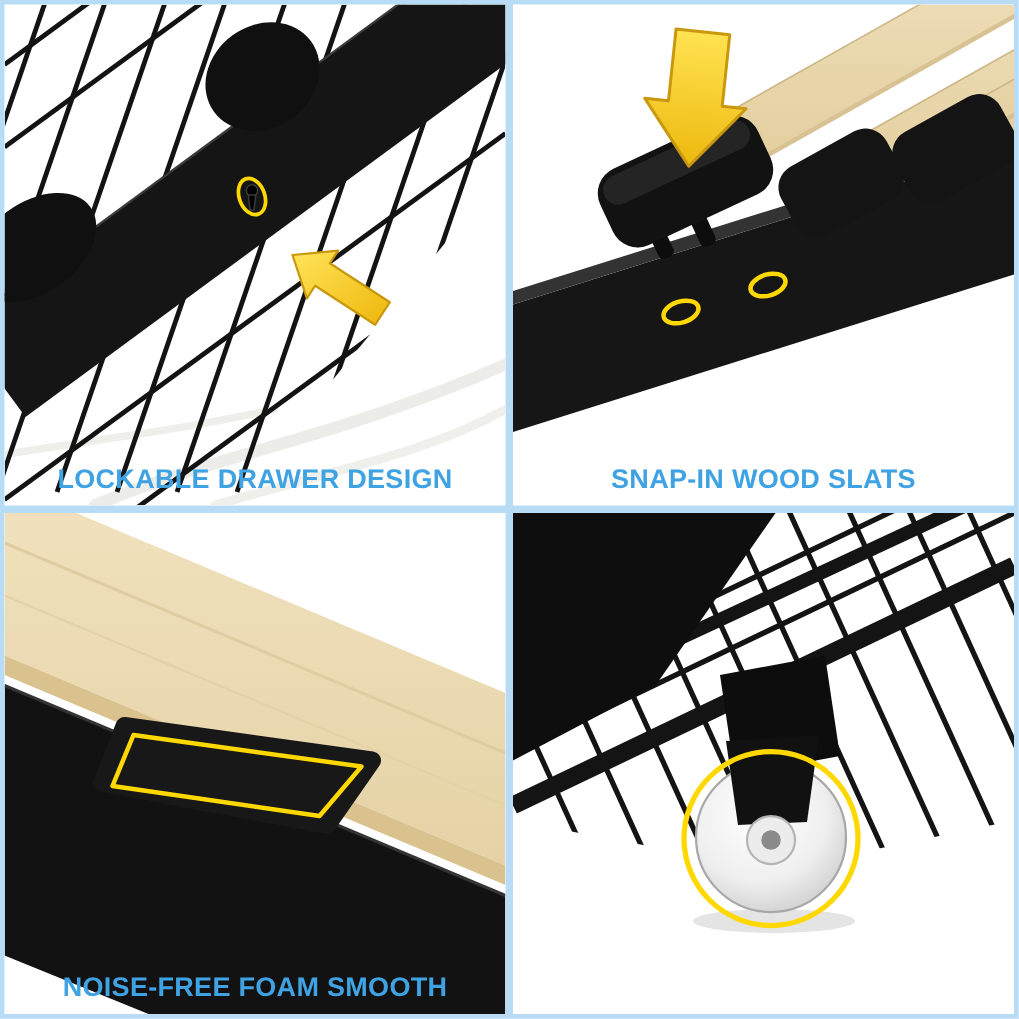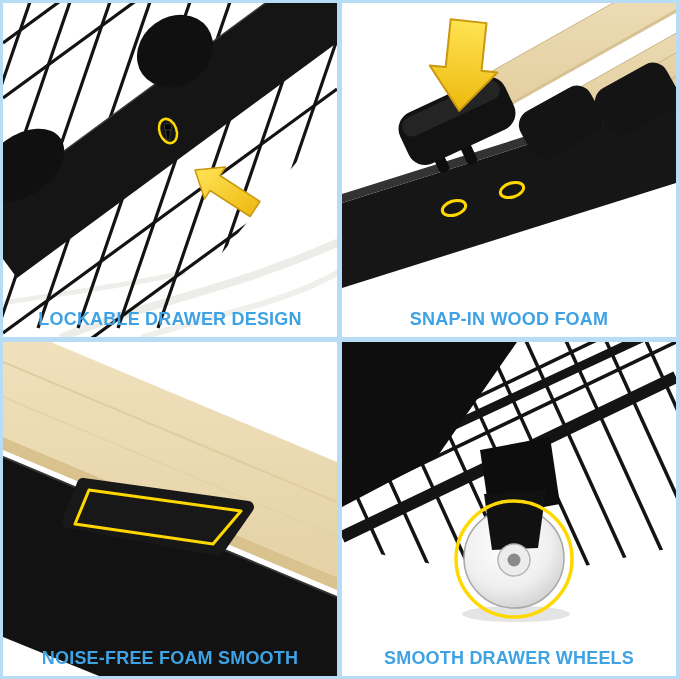--- a/index.html
+++ b/index.html
@@ -108,21 +108,21 @@
         <rect x="121" y="136" width="11" height="26" rx="4" transform="rotate(-25 126 150)" fill="#0d0d0d"></rect>
         <rect x="57" y="90" width="116" height="56" rx="18" transform="rotate(-25 115 118)" fill="#121212"></rect>
         <rect x="62" y="94" width="106" height="20" rx="10" transform="rotate(-25 115 118)" fill="#242424"></rect>
       </g>
 
       <ellipse cx="112" cy="205" rx="12" ry="7" transform="rotate(-17 112 205)" fill="none" stroke="#ffd800" stroke-width="3"></ellipse>
       <ellipse cx="170" cy="187" rx="12" ry="7" transform="rotate(-17 170 187)" fill="none" stroke="#ffd800" stroke-width="3"></ellipse>
 
       <path d="M104,18 h36 v48 h16 L122,108 L88,66 h16 Z" transform="rotate(6 122 62)" fill="url(#p2arrow)" stroke="#c9980f" stroke-width="2" stroke-linejoin="round"></path>
     </svg>
-    <div class="caption">SNAP-IN WOOD FOAM</div>
+    <div class="caption">SNAP-IN WOOD SLATS</div>
   </div>
 
   <div class="cell">
     <svg viewBox="0 0 334 334">
       <defs>
         <linearGradient id="p3wood" x1="0" y1="0" x2="0" y2="1">
           <stop offset="0" stop-color="#f1e2be"></stop>
             <stop offset="1" stop-color="#e5d2a6"></stop>
         </linearGradient>
       </defs>
@@ -179,16 +179,15 @@
       <polygon points="0,0 175,0 95,115 0,165" fill="#0e0e0e"></polygon>
 
       <ellipse cx="174" cy="272" rx="54" ry="8" fill="#e4e4e4"></ellipse>
       <polygon points="138,108 208,95 218,162 148,175" fill="#0d0d0d"></polygon>
       <circle cx="172" cy="216" r="50" fill="url(#p4wheel)" stroke="#a8a8a8" stroke-width="1.5"></circle>
       <polygon points="142,152 204,148 196,206 150,208" fill="#111111"></polygon>
       <circle cx="172" cy="218" r="16" fill="#ececec" stroke="#b5b5b5" stroke-width="1.5"></circle>
       <circle cx="172" cy="218" r="6.5" fill="#8a8a8a"></circle>
       <circle cx="172" cy="217" r="58" fill="none" stroke="#ffd800" stroke-width="3.5"></circle>
     </svg>
-    <div class="caption">SMOOTH DRAWER WHEELS</div>
   </div>
 
 </div>
 
 </body></html>

